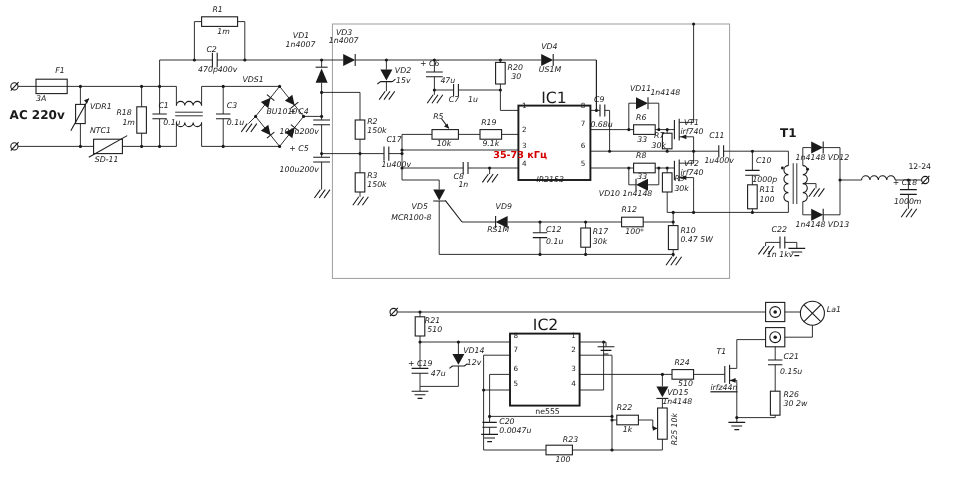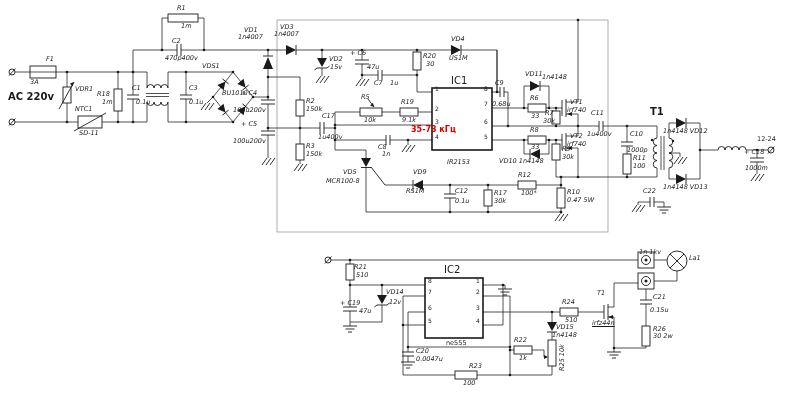--- a/index.html
+++ b/index.html
@@ -8,21 +8,21 @@
   svg{position:absolute;left:0;top:0;}
   .w{stroke:#1a1a1a;stroke-width:.75;fill:none;}
   .s{stroke:#1a1a1a;stroke-width:.9;fill:none;}
   .f{fill:#1a1a1a;stroke:none;}
   .icb{stroke:#1a1a1a;stroke-width:1.6;fill:none;}
   .bx{stroke:#9a9a9a;stroke-width:.8;fill:none;}
   #labels{position:absolute;left:0;top:0;width:800px;height:400px;pointer-events:none;}
   .lbl{position:absolute;color:#1a1a1a;white-space:nowrap;line-height:1;}
   .c-ref{font-size:6.5px;font-style:italic;}
   .c-pin{font-size:6px;}
-  .c-ic{font-size:10px;}
+  .c-ic{font-size:13px;}
   .c-sub{font-size:6.5px;}
   .c-big{font-size:10px;font-weight:bold;}
   .c-red{font-size:8px;font-weight:bold;color:#d40000;margin-left:35px;}
   .c-rot{transform-origin:left top;}
 </style>
 </head>
 <body>
 
 <div id="canvas">
 <svg width="800" height="400" viewBox="0 0 800 400">
@@ -379,21 +379,21 @@
       <span class="lbl c-ref" style="left: 322px; top: 113px;">C17</span>
       <span class="lbl c-ref" style="left: 318px; top: 134px;">1u400v</span>
       <span class="lbl c-ref" style="left: 361px; top: 94px;">R5</span>
       <span class="lbl c-ref" style="left: 364px; top: 117px;">10k</span>
       <span class="lbl c-ref" style="left: 401px; top: 99px;">R19</span>
       <span class="lbl c-ref" style="left: 402px; top: 117px;">9.1k</span>
       <span class="lbl c-red" style="left: 376px; top: 126px;">35-73 кГц</span>
       <span class="lbl c-ref" style="left: 378px; top: 144px;">C8</span>
       <span class="lbl c-ref" style="left: 382px; top: 151px;">1n</span>
       <span class="lbl c-ic" style="left: 451px; top: 76px;">IC1</span>
-      <span class="lbl c-sub" style="left: 447px; top: 159px; font-style: italic;">IR2153</span>
+      <span class="lbl c-sub" style="left: 447px; top: 147px; font-style: italic;">IR2153</span>
       <span class="lbl c-pin" style="left: 435px; top: 86px;">1</span>
       <span class="lbl c-pin" style="left: 435px; top: 106px;">2</span>
       <span class="lbl c-pin" style="left: 435px; top: 119px;">3</span>
       <span class="lbl c-pin" style="left: 435px; top: 134px;">4</span>
       <span class="lbl c-pin" style="left: 484px; top: 86px;">8</span>
       <span class="lbl c-pin" style="left: 484px; top: 101px;">7</span>
       <span class="lbl c-pin" style="left: 484px; top: 119px;">6</span>
       <span class="lbl c-pin" style="left: 484px; top: 134px;">5</span>
       <span class="lbl c-ref" style="left: 495px; top: 80px;">C9</span>
       <span class="lbl c-ref" style="left: 492px; top: 101px;">0.68u</span>
@@ -430,21 +430,21 @@
       <span class="lbl c-ref" style="left: 627px; top: 147px;">1000p</span>
       <span class="lbl c-ref" style="left: 633px; top: 155px;">R11</span>
       <span class="lbl c-ref" style="left: 633px; top: 163px;">100</span>
       <span class="lbl c-big" style="left: 650px; top: 107px;">T1</span>
       <span class="lbl c-ref" style="left: 663px; top: 128px;">1n4148 VD12</span>
       <span class="lbl c-ref" style="left: 663px; top: 184px;">1n4148 VD13</span>
       <span class="lbl c-sub" style="left: 757px; top: 136px;">12-24</span>
       <span class="lbl c-ref" style="left: 744px; top: 149px;">+ C18</span>
       <span class="lbl c-ref" style="left: 745px; top: 165px;">1000m</span>
       <span class="lbl c-ref" style="left: 643px; top: 188px;">C22</span>
-      <span class="lbl c-ref" style="left: 639px; top: 209px; margin-top: 40px;">1n 1kv</span>
+      <span class="lbl c-ref" style="left: 639px; top: 209px;">1n 1kv</span>
       <span class="lbl c-ref" style="left: 354px; top: 264px;">R21</span>
       <span class="lbl c-ref" style="left: 356px; top: 272px;">510</span>
       <span class="lbl c-ref" style="left: 340px; top: 300px;">+ C19</span>
       <span class="lbl c-ref" style="left: 359px; top: 308px;">47u</span>
       <span class="lbl c-ref" style="left: 386px; top: 289px;">VD14</span>
       <span class="lbl c-ref" style="left: 389px; top: 299px;">12v</span>
       <span class="lbl c-ic" style="left: 444px; top: 265px;">IC2</span>
       <span class="lbl c-sub" style="left: 446px; top: 340px;">ne555</span>
       <span class="lbl c-pin" style="left: 428px; top: 278px;">8</span>
       <span class="lbl c-pin" style="left: 428px; top: 289px;">7</span>

